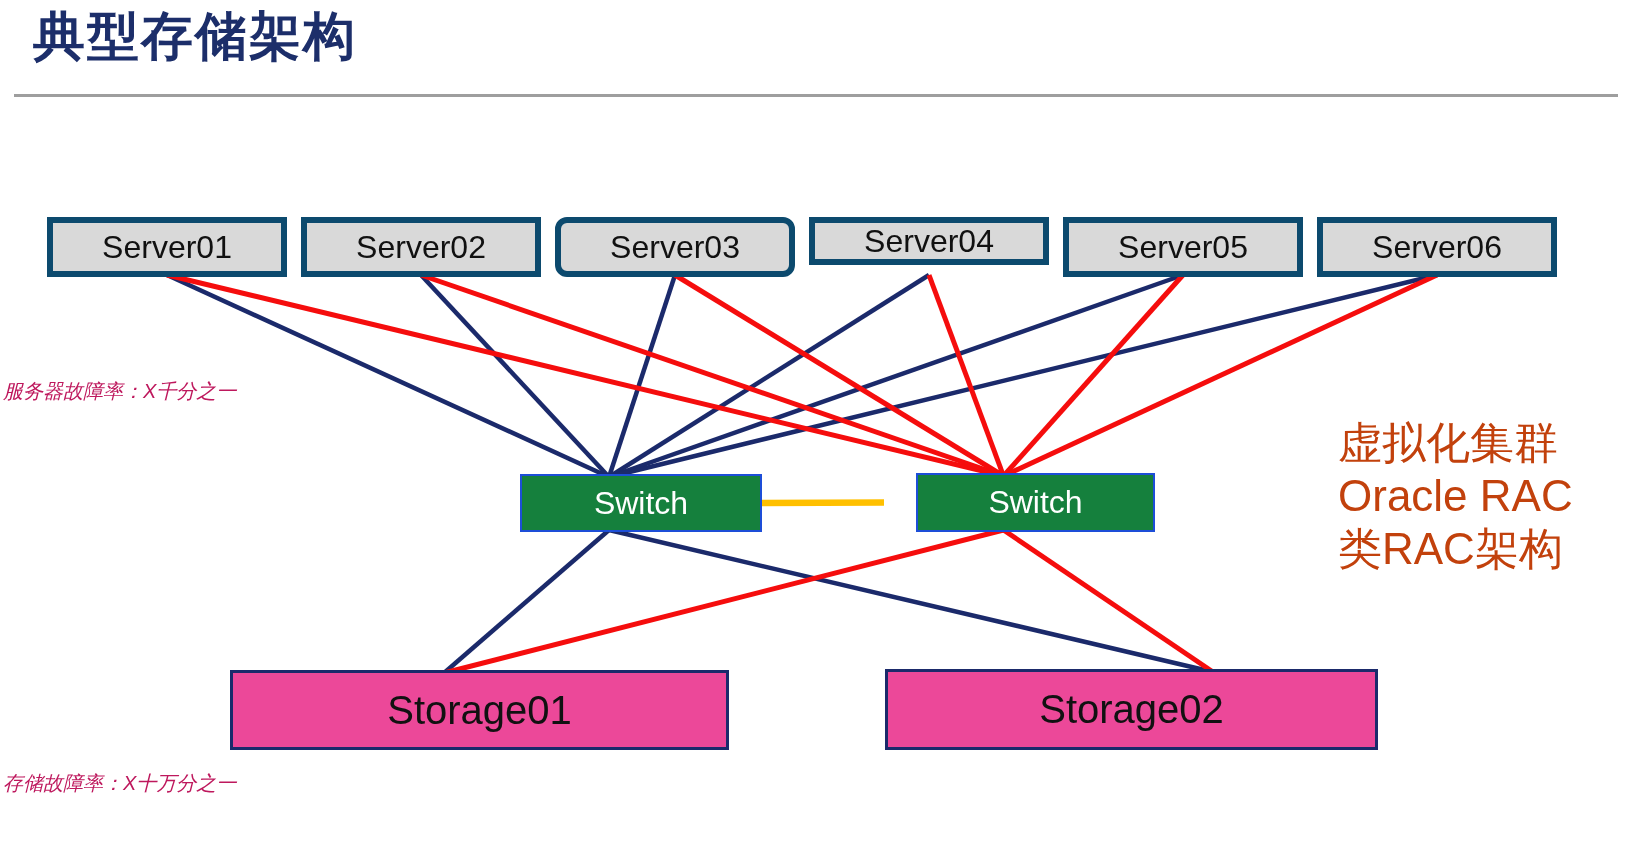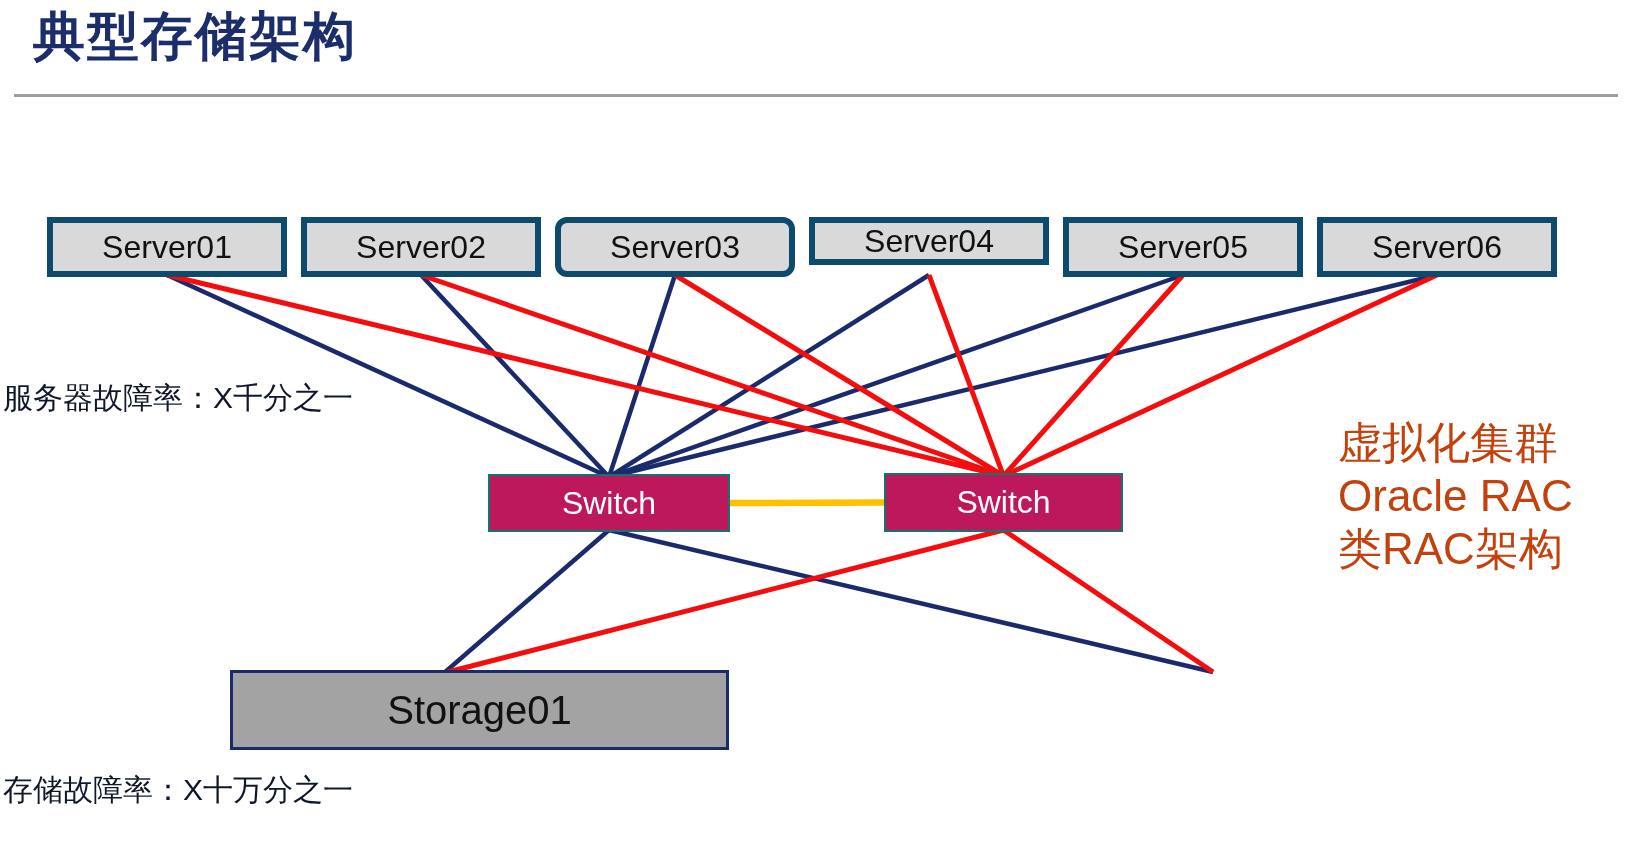--- a/index.html
+++ b/index.html
@@ -18,29 +18,29 @@
   .lines-layer{position:absolute;left:0;top:0;width:1632px;height:847px;}
   .node{
     position:absolute;display:flex;align-items:center;justify-content:center;
     box-sizing:border-box;
   }
   .server{
     background:#d9d9d9;border:6px solid #0c4a6e;
     font-size:32px;color:#111;
   }
   .switch{
-    background:#be185d;border:2px solid #0f766e;
-    font-size:32px;color:#ffffff;
+    background:#15803d;border:2px solid #1d4ed8;
+    font-size:32px;color:#ffffff;margin-left:32px;
   }
   .storage{
-    background:#a3a3a3;border:3px solid #1b2a6b;
+    background:#ec4899;border:3px solid #1b2a6b;
     font-size:40px;color:#111;
   }
   .note{
-    position:absolute;color:#0f172a;font-size:30px;white-space:nowrap;
+    position:absolute;color:#be185d;font-size:20px;white-space:nowrap;font-style:italic;
   }
   .note-server-fault{left:3px;top:378px;}
   .note-storage-fault{left:3px;top:770px;}
   .right-note{
     position:absolute;left:1338px;top:416px;color:#c2410c;
     font-size:44px;line-height:53px;white-space:nowrap;
   }
 </style>
 </head>
 <body>
@@ -92,20 +92,23 @@
   <div class="node switch" style="left: 488px; top: 474px; width: 242px; height: 58px;">
     <span>Switch</span>
   </div>
   <div class="node switch" style="left: 884px; top: 473px; width: 239px; height: 59px;">
     <span>Switch</span>
   </div>
 
   <div class="node storage" style="left: 230px; top: 670px; width: 499px; height: 80px;">
     <span>Storage01</span>
   </div>
+  <div class="node storage" style="left: 885px; top: 669px; width: 493px; height: 81px;">
+    <span>Storage02</span>
+  </div>
 
   <div class="note note-server-fault">服务器故障率：X千分之一</div>
   <div class="note note-storage-fault">存储故障率：X十万分之一</div>
 
   <div class="right-note">
     <div>虚拟化集群</div>
     <div>Oracle RAC</div>
     <div>类RAC架构</div>
   </div>
 

